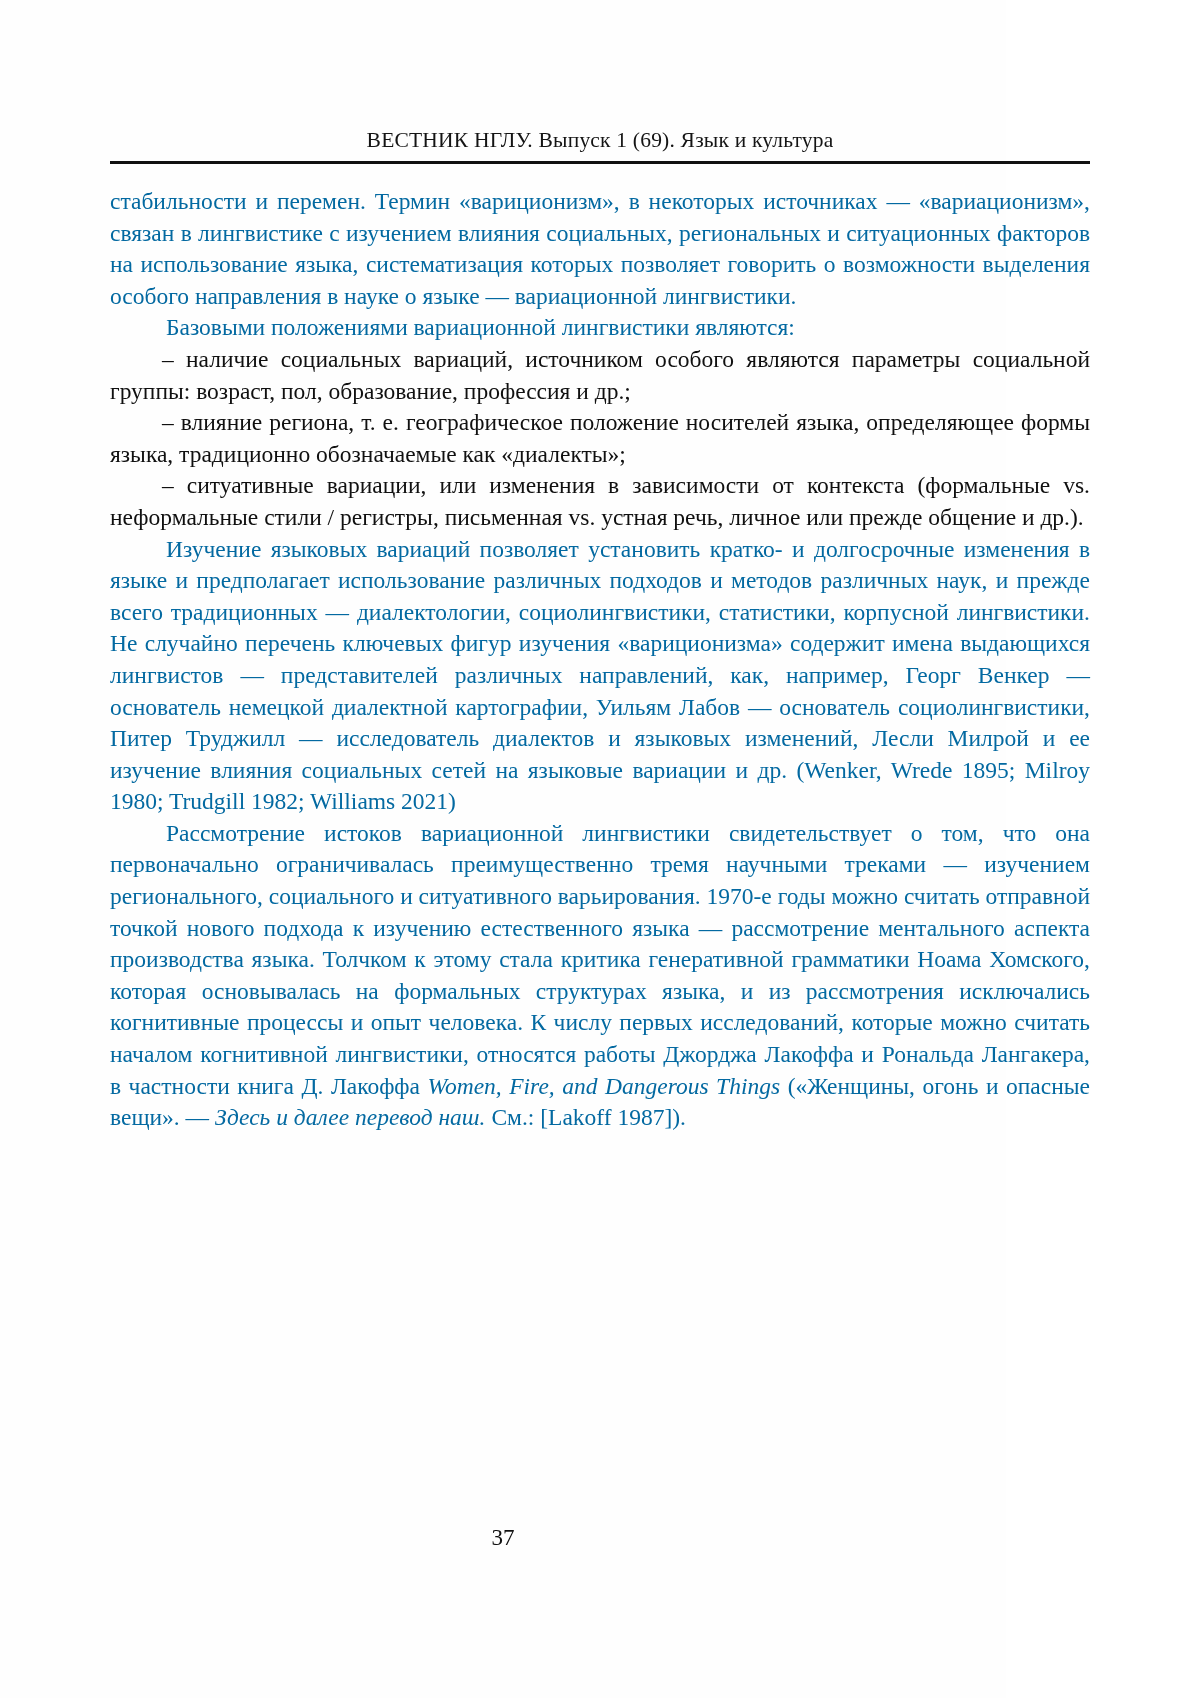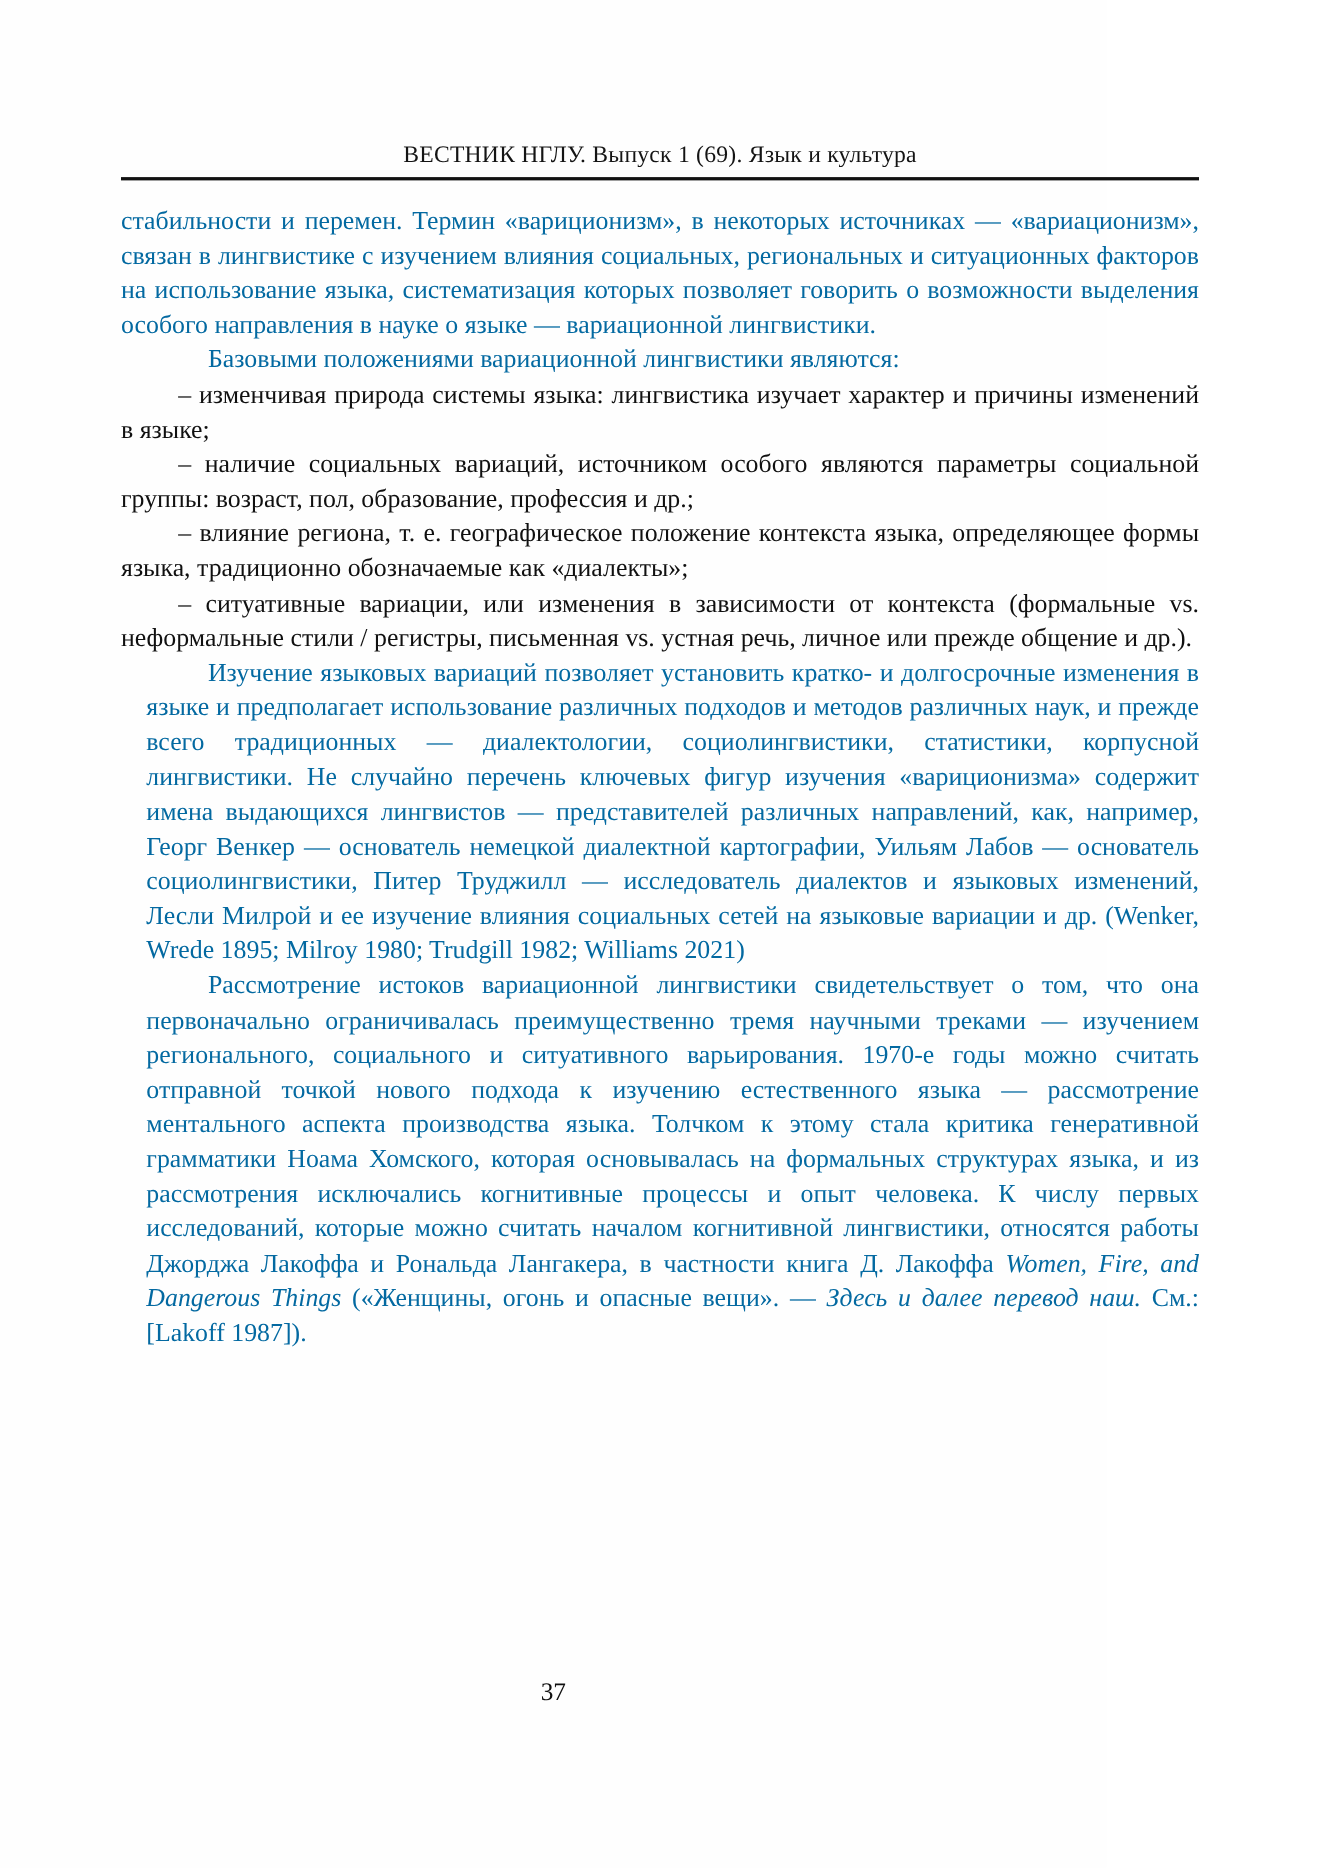--- a/index.html
+++ b/index.html
@@ -46,21 +46,20 @@
     margin: 0;
     font-size: 23.5px;
     line-height: 1.345;
     text-align: justify;
     text-justify: inter-word;
     color: #0369a1;
     hyphens: none;
   }
   p.indent {
     text-indent: 56px;
-    margin-left: 23px;
   }
   p.hang {
     margin: 0;
     font-size: 23.5px;
     line-height: 1.345;
     text-align: justify;
     color: #101010;
   }
   .bullet-line {
     display: block;
@@ -88,38 +87,32 @@
 
   <div class="content">
 
     <div class="running-head">ВЕСТНИК НГЛУ. Выпуск 1 (69). Язык и культура</div>
     <hr class="rule">
 
     <p class="body-text">стабильности и перемен. Термин «вариционизм», в некоторых источниках — «вариационизм», связан в лингвистике с изучением влияния социальных, региональных и ситуационных факторов на использование языка, систематизация которых позволяет говорить о возможности выделения особого направления в науке о языке — вариационной лингвистики.</p>
 
     <p class="body-text indent">Базовыми положениями вариационной лингвистики являются:</p>
 
-    <p class="hang">
-      <span class="bullet-line">
-        <span class="dash">–</span>
-        <span>изменчивая природа системы языка: лингвистика изучает характер и причины изменений в языке;</span>
-      </span>
-    </p>
 
     <p class="hang">
       <span class="bullet-line">
         <span class="dash">–</span>
         <span>наличие социальных вариаций, источником особого являются параметры социальной группы: возраст, пол, образование, профессия и др.;</span>
       </span>
     </p>
 
     <p class="hang">
       <span class="bullet-line">
         <span class="dash">–</span>
-        <span>влияние региона, т. е. географическое положение контекста языка, определяющее формы языка, традиционно обозначаемые как «диалекты»;</span>
+        <span>влияние региона, т. е. географическое положение носителей языка, определяющее формы языка, традиционно обозначаемые как «диалекты»;</span>
       </span>
     </p>
 
     <p class="hang">
       <span class="bullet-line">
         <span class="dash">–</span>
         <span>ситуативные вариации, или изменения в зависимости от контекста (формальные vs. неформальные стили / регистры, письменная vs. устная речь, личное или прежде общение и др.).</span>
       </span>
     </p>
 

